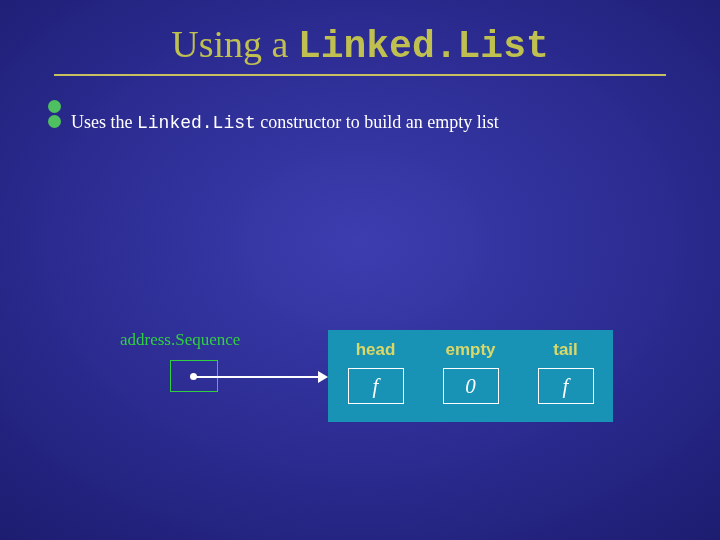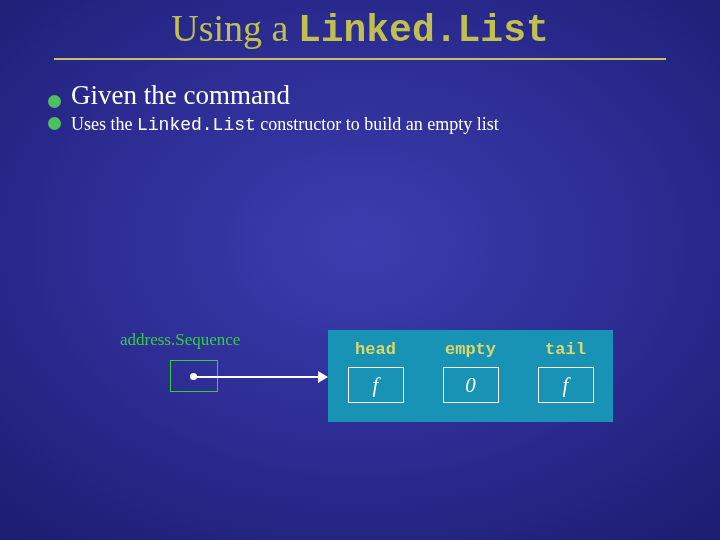--- a/index.html
+++ b/index.html
@@ -13,21 +13,21 @@
     width: 720px;
     height: 540px;
     background: radial-gradient(ellipse 900px 650px at 50% 45%, #3d3db0 0%, #2a2a8f 35%, #1a1a6b 65%, #0d0d45 90%);
     position: relative;
     font-family: "Comic Sans MS", "Comic Sans", cursive;
     color: #fff;
     box-sizing: border-box;
   }
   .title {
     text-align: center;
-    padding-top: 6px;
+    padding-top: 22px;
     font-size: 38px;
     color: #c0c050;
   }
   .title .mono {
     font-family: "Courier New", monospace;
     font-weight: bold;
   }
   .hr {
     border: none;
     border-top: 2px solid #c8c060;
@@ -131,21 +131,21 @@
     height: 92px;
     background: #1893b5;
   }
   .objrow {
     display: flex;
     justify-content: space-around;
     text-align: center;
   }
   .objrow.labels {
     padding-top: 10px;
-    font-family: Liberation Mono, monospace;
+    font-family: Liberation Sans, sans-serif;
     font-size: 17px;
     color: #dcd868;
     font-weight: bold;
   }
   .cellwrap {
     width: 70px;
     text-align: center;
   }
   .cellbox {
     margin: 8px auto 0 auto;
@@ -168,21 +168,20 @@
 
   <div class="title">
     <span>Using a </span><span class="mono">Linked.List</span>
   </div>
   <hr class="hr">
 
   <div class="body">
 
     <div class="bullet-row">
       <span class="dot"></span>
-      <span>Given the command</span>
     </div>
 
     <div class="bullet2">
       <span class="dot"></span>
       <span class="content">
         <span>Uses the </span><span class="objmono">Linked.List</span><span> constructor to build an empty list</span>
       </span>
     </div>
 
   </div>

